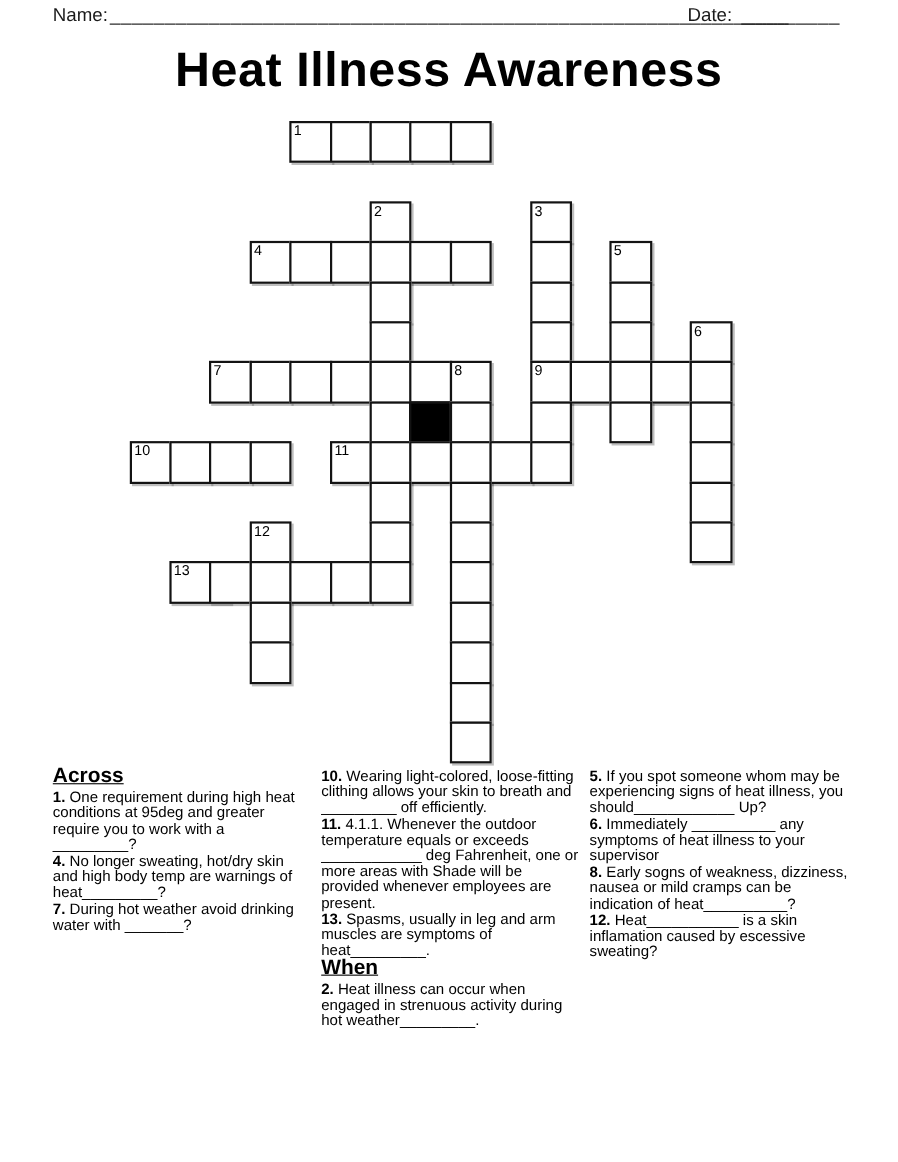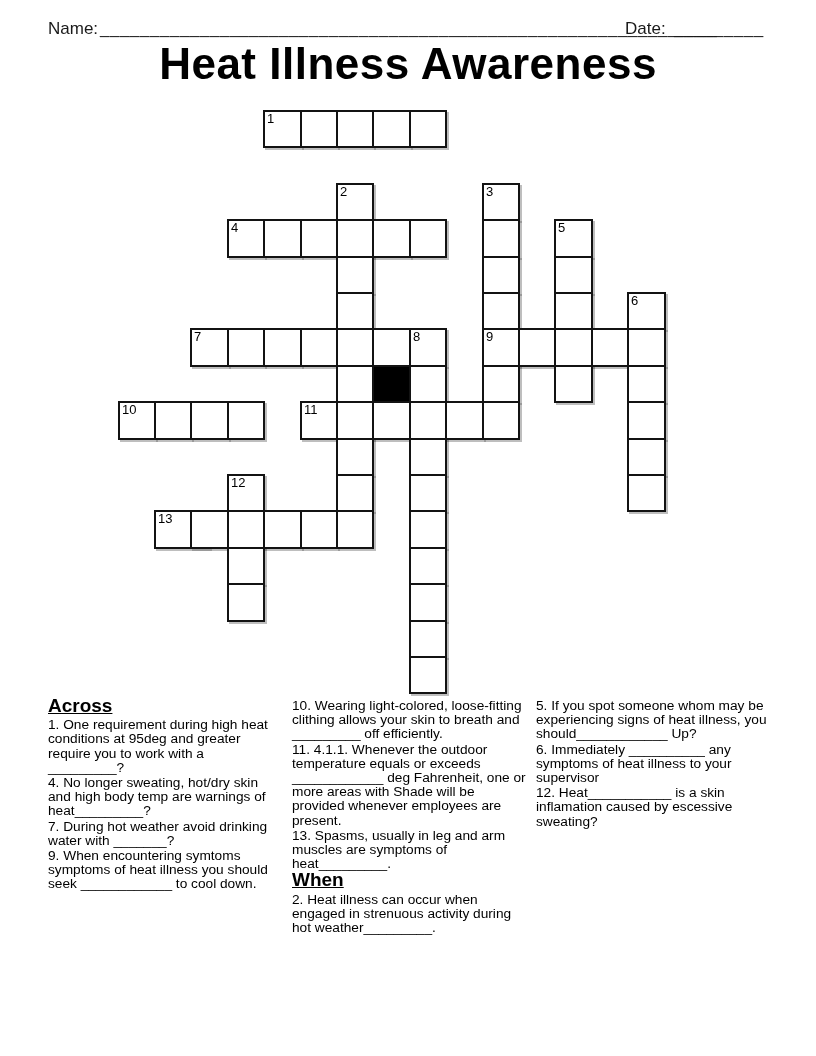--- a/index.html
+++ b/index.html
@@ -1,20 +1,20 @@
 <!DOCTYPE html>
 <html><head>
 <meta charset="utf-8">
 <style>
   html,body{margin:0;padding:0;background:#fff;}
   .page{position:relative;width:816px;height:1056px;background:#fff;overflow:hidden;
         font-family:"Liberation Sans",sans-serif;color:#000;}
 
   
-  .topfield{position:absolute;top:19px;font-size:17px;white-space:nowrap;color:#1a1a1a;}
+  .topfield{position:absolute;top:4px;font-size:17px;white-space:nowrap;color:#1a1a1a;}
   #name-label{left:48px;}
   #name-line{left:100px;letter-spacing:0.5px;}
   #date-label{left:625px;}
   #date-line{left:674px;letter-spacing:0.5px;}
 
   
   .title{position:absolute;top:40px;left:0;width:100%;text-align:center;
          font-size:44px;font-weight:600;letter-spacing:0.5px;line-height:1.1;color:#000;}
 
   
@@ -23,21 +23,21 @@
         box-shadow:2px 2px 0 rgba(110,110,110,0.45);}
   .cell.black{background:#000;}
   .cellnum{position:absolute;top:0px;left:2px;font-size:13px;line-height:14px;color:#000;}
 
   
   #clues{position:absolute;left:48px;top:699px;width:724px;display:flex;gap:9px;}
   .ccol{width:235px;font-size:13.7px;line-height:14.2px;color:#000;}
   .chead{font-weight:700;text-decoration:underline;font-size:19px;margin:0 0 5px 0;}
   .chead.down{margin-top:2px;}
   .clue{margin:0 0 1px 0;}
-  .cnum{font-weight:400;}
+  .cnum{font-weight:700;}
 </style>
 </head>
 <body>
 
 <div class="page">
   <span class="topfield" id="name-label">Name:</span>
   <span class="topfield" id="name-line">______________________________________________________________</span>
   <span class="topfield" id="date-label">Date:</span>
   <span class="topfield" id="date-line">_________</span>
 
@@ -142,28 +142,28 @@
       <div class="cell" style="left: 409px; top: 620px; width: 38px; height: 38px;"></div>
       <div class="cell" style="left: 409px; top: 656px; width: 38px; height: 38px;"></div>
     </div>
 
   <div id="clues">
       <div class="ccol">
         <div class="chead">Across</div>
         <div class="clue"><span class="cnum">1.</span> One requirement during high heat conditions at 95deg and greater require you to work with a _________?</div>
         <div class="clue"><span class="cnum">4.</span> No longer sweating, hot/dry skin and high body temp are warnings of heat_________?</div>
         <div class="clue"><span class="cnum">7.</span> During hot weather avoid drinking water with _______?</div>
-        <div class="clue"><span class="cnum">9.</span> When encountering symtoms symptoms of heat illness you should seek ____________ to cool down.</div>
       </div>
       <div class="ccol">
         <div class="clue"><span class="cnum">10.</span> Wearing light-colored, loose-fitting clithing allows your skin to breath and _________ off efficiently.</div>
         <div class="clue"><span class="cnum">11.</span> 4.1.1. Whenever the outdoor temperature equals or exceeds ____________ deg Fahrenheit, one or more areas with Shade will be provided whenever employees are present.</div>
         <div class="clue"><span class="cnum">13.</span> Spasms, usually in leg and arm muscles are symptoms of heat_________.</div>
         <div class="chead down">When</div>
         <div class="clue"><span class="cnum">2.</span> Heat illness can occur when engaged in strenuous activity during hot weather_________.</div>
       </div>
       <div class="ccol">
         <div class="clue"><span class="cnum">5.</span> If you spot someone whom may be experiencing signs of heat illness, you should____________ Up?</div>
         <div class="clue"><span class="cnum">6.</span> Immediately __________ any symptoms of heat illness to your supervisor</div>
+        <div class="clue"><span class="cnum">8.</span> Early sogns of weakness, dizziness, nausea or mild cramps can be indication of heat__________?</div>
         <div class="clue"><span class="cnum">12.</span> Heat___________ is a skin inflamation caused by escessive sweating?</div>
       </div>
     </div>
 </div>
 
 </body></html>

